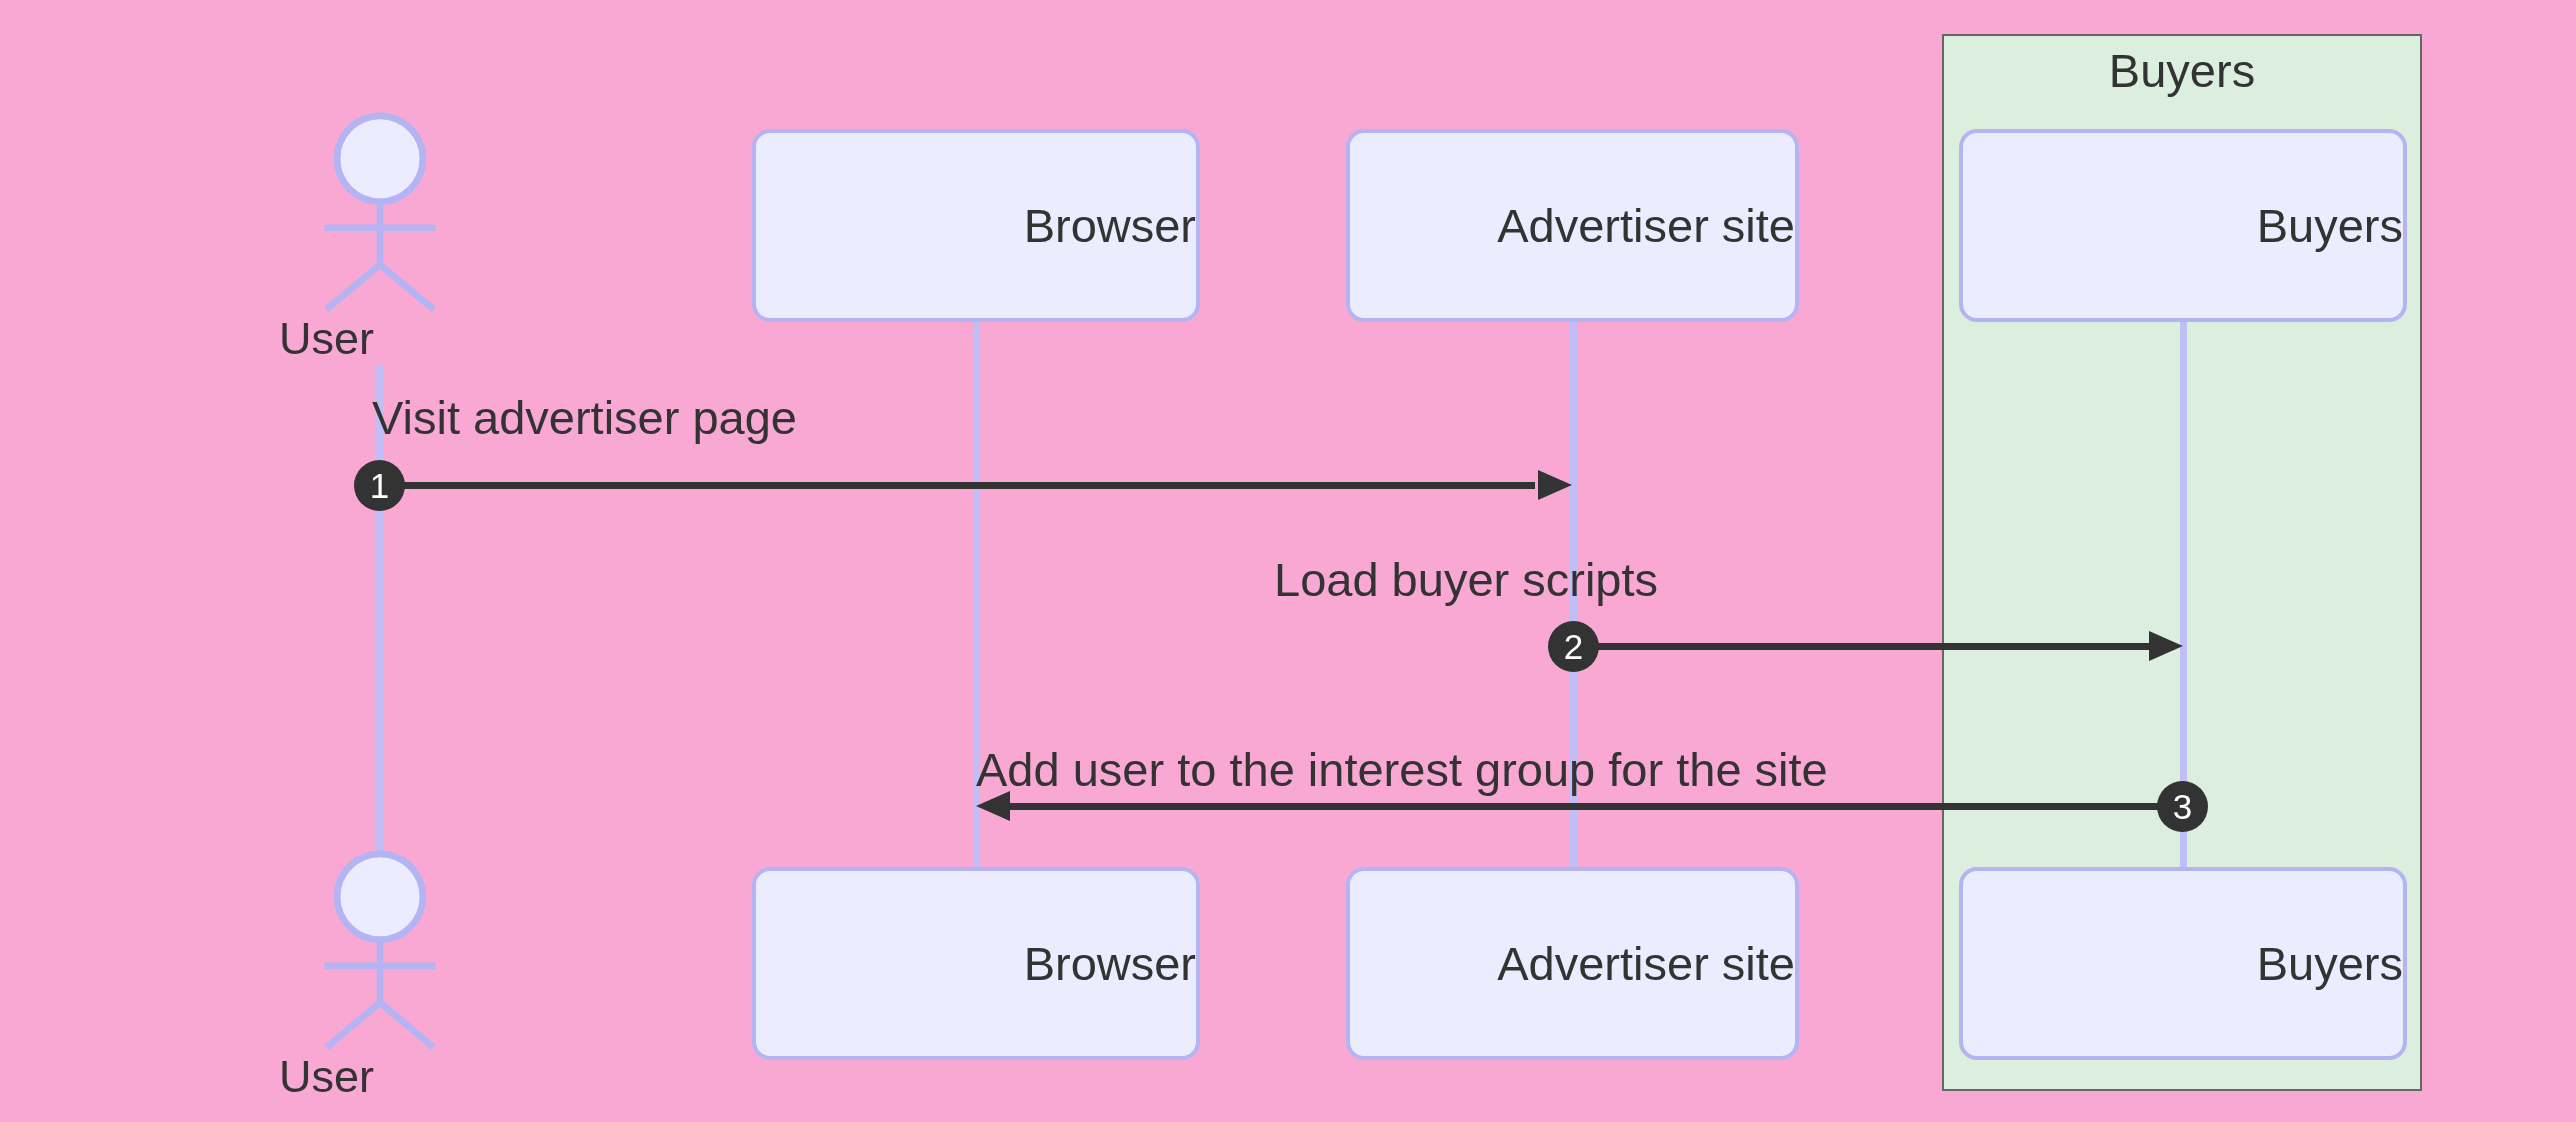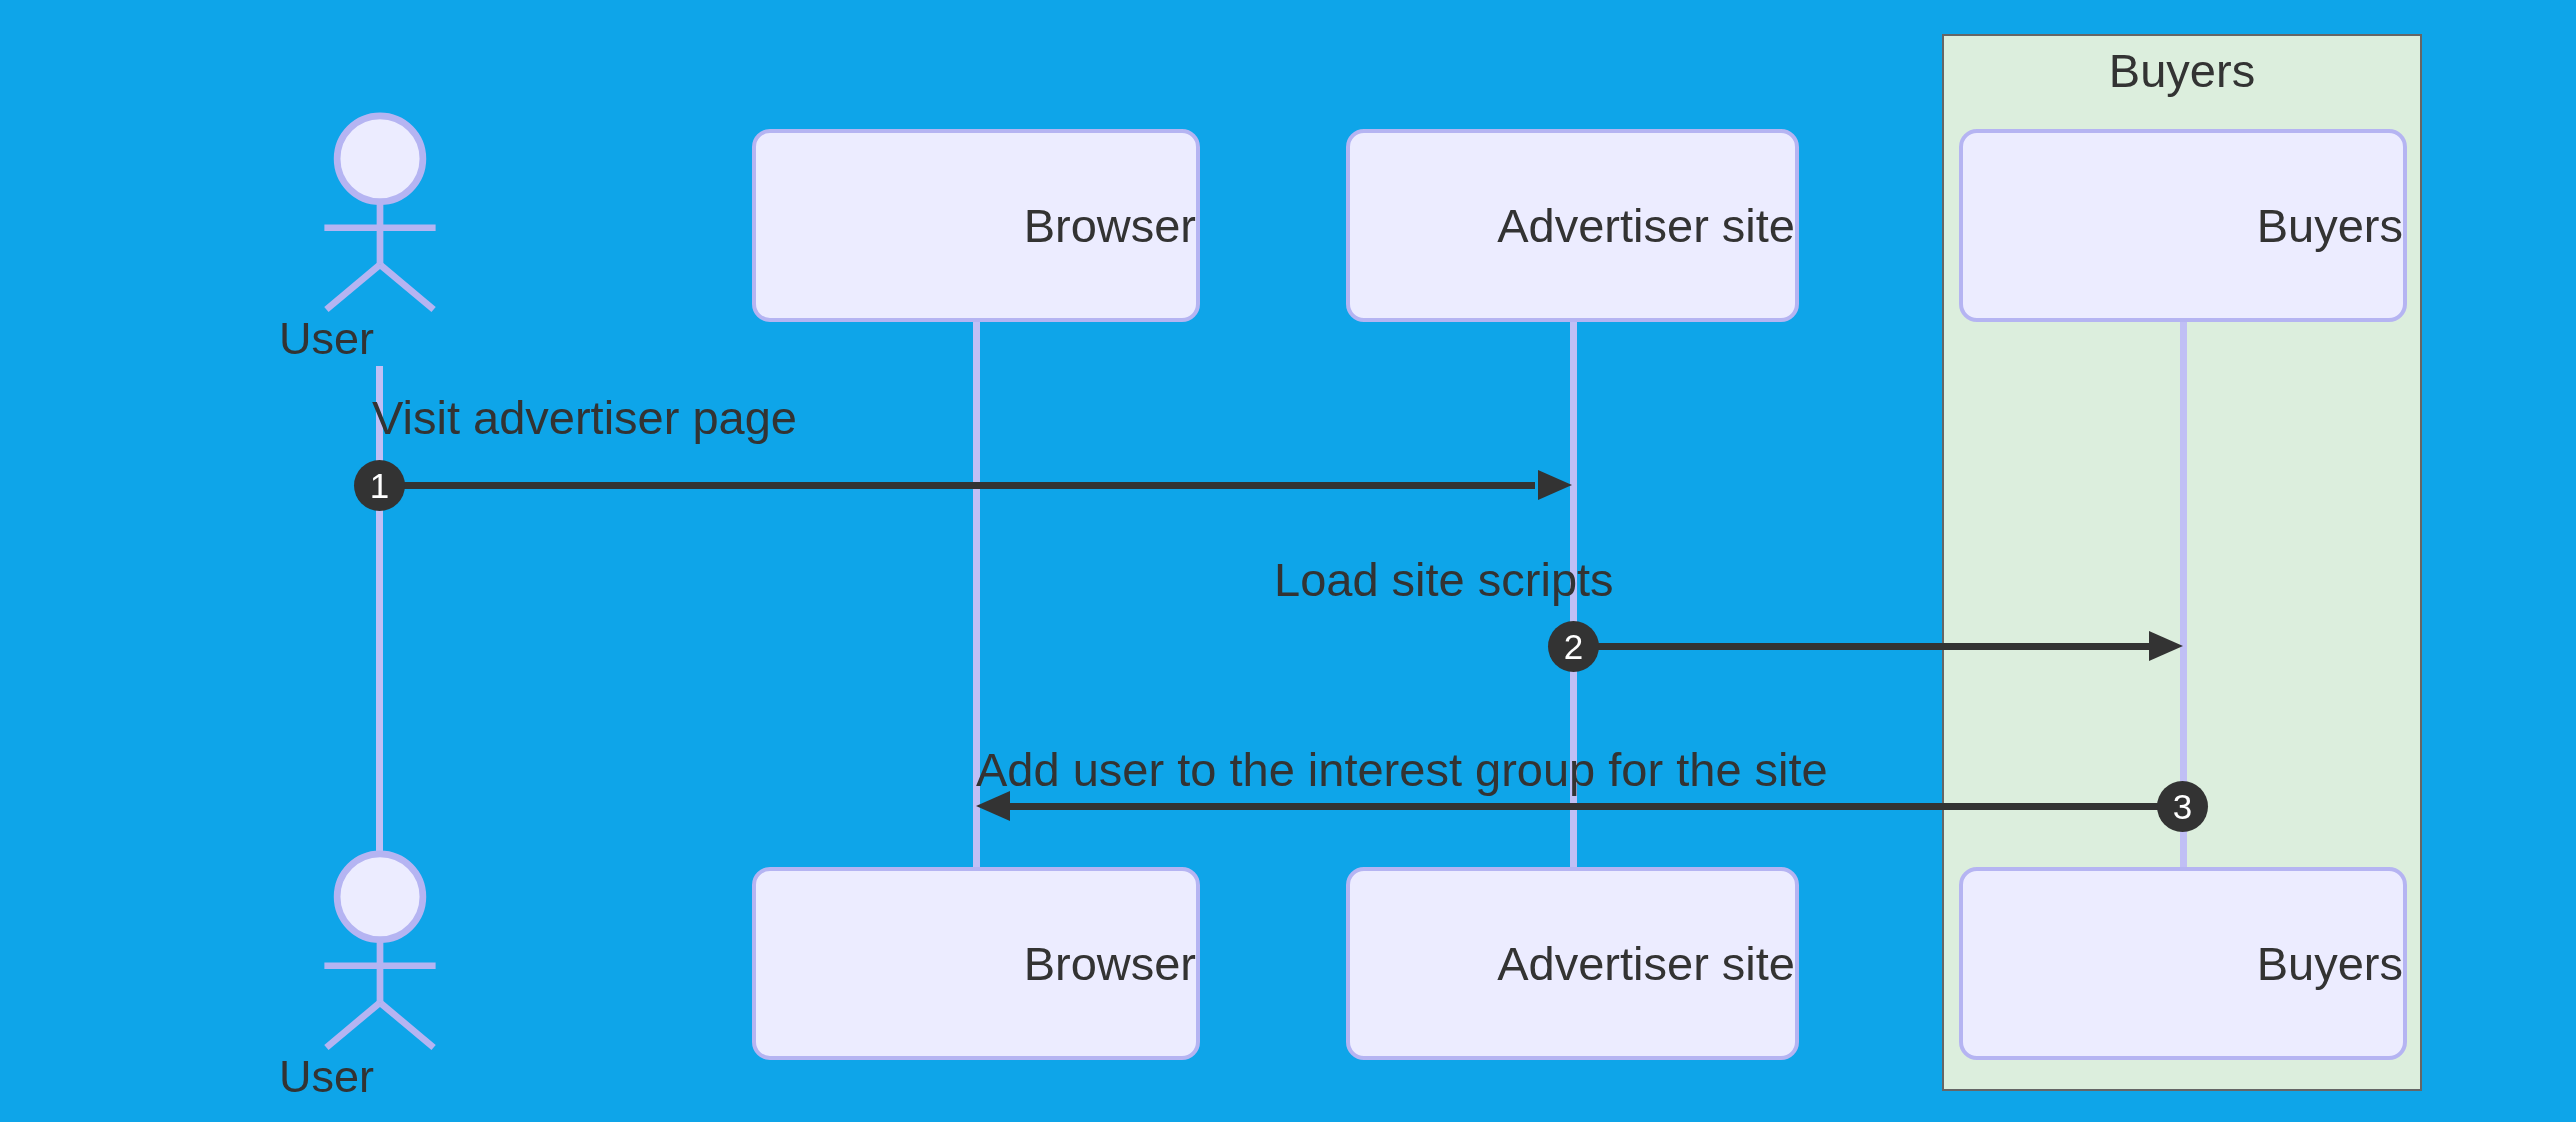--- a/index.html
+++ b/index.html
@@ -1,17 +1,17 @@
 <!DOCTYPE html>
 <html style="font-size:10.7px"><head>
 <meta charset="utf-8">
 <style>
   html,body{margin:0;padding:0;background:#ffffff;}
   #canvas{
-    position:relative;width:2576px;height:1123px;background:#0ea5e9;overflow:hidden;
+    position:relative;width:2576px;height:1123px;background:#f9a8d4;overflow:hidden;
     font-family:"Liberation Sans", sans-serif;color:#333333;
   }
   
   .group-rect{
     position:absolute;left:1942px;top:34px;width:480px;height:1057px;
     background:#dceedd;border:2.7px solid #666666;box-sizing:border-box;
   }
   .group-label{
     position:absolute;left:1942px;top:47px;width:480px;height:47px;
     line-height:47px;text-align:center;font-size:47px;color:#333333;
@@ -102,21 +102,21 @@
   </div>
   <div class="pbox" style="left:1959px;top:867px;width:448px;">
     <span>Buyers</span>
   </div>
 
   <div class="msg-text" style="left:372px;top:394px;">Visit advertiser page</div>
   <div class="msg-line" style="left:380px;top:482px;width:1155px;"></div>
   <div class="head-right" style="left:1538px;top:470px;"></div>
   <div class="badge" style="left:354px;top:460px;">1</div>
 
-  <div class="msg-text" style="left:1274px;top:556px;">Load site scripts</div>
+  <div class="msg-text" style="left:1274px;top:556px;">Load buyer scripts</div>
   <div class="msg-line" style="left:1573px;top:643px;width:580px;"></div>
   <div class="head-right" style="left:2149px;top:631px;"></div>
   <div class="badge" style="left:1548px;top:621px;">2</div>
 
   <div class="msg-text" style="left:976px;top:716px;margin-top:30px;">Add user to the interest group for the site</div>
   <div class="msg-line" style="left:1010px;top:803px;width:1173px;"></div>
   <div class="head-left" style="left:976px;top:791px;"></div>
   <div class="badge" style="left:2157px;top:781px;">3</div>
 
 </div>

